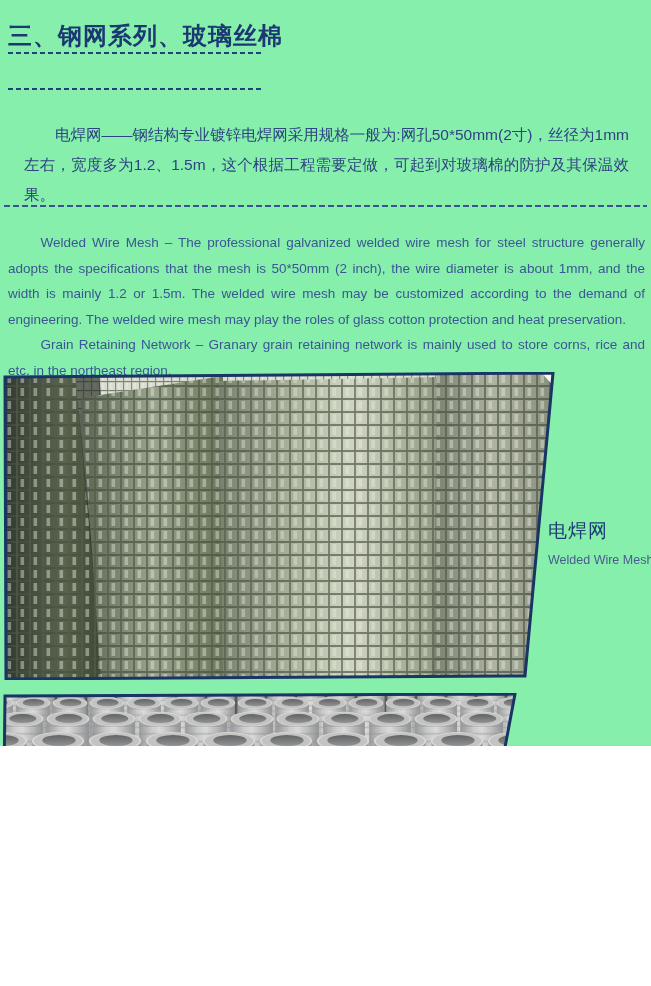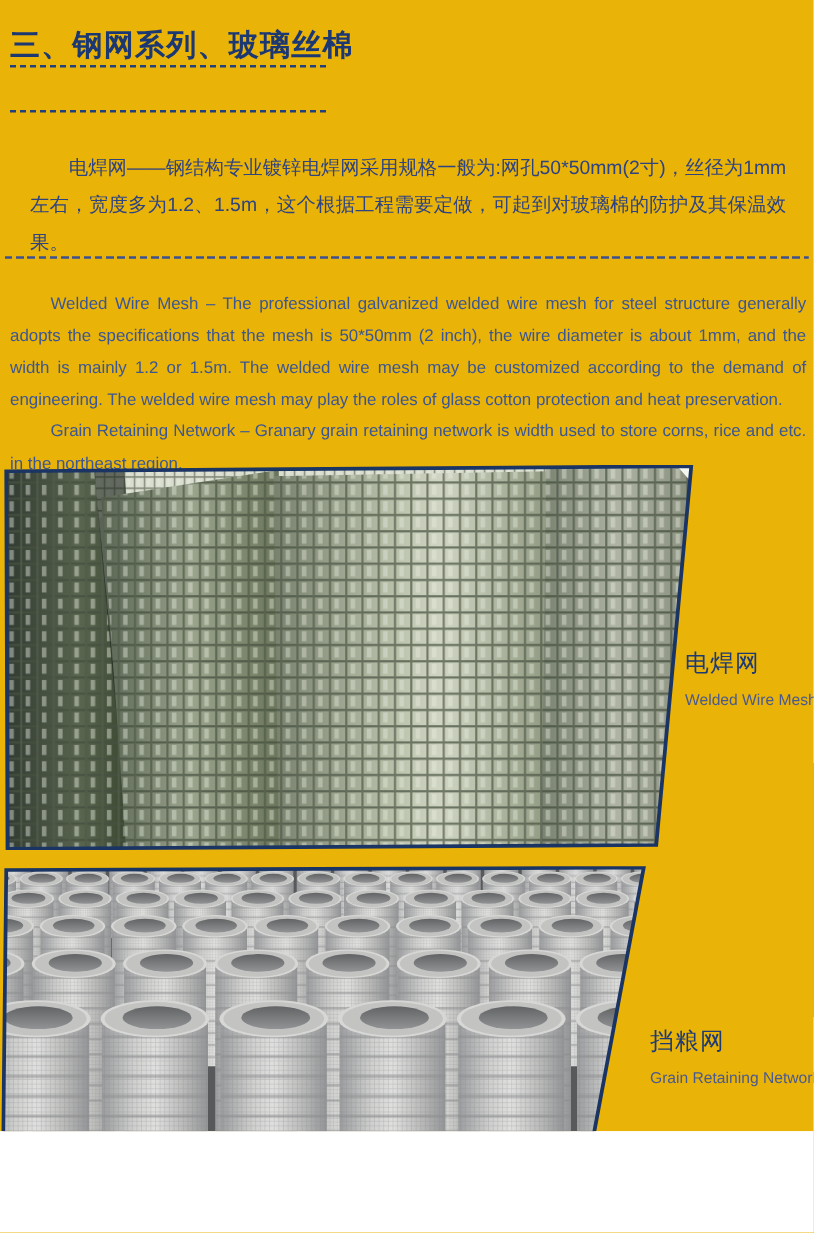--- a/index.html
+++ b/index.html
@@ -1,19 +1,19 @@
 <!DOCTYPE html>
 <html><head>
 <meta charset="utf-8">
 <style>
   html,body{margin:0;padding:0;background:#ffffff;}
   .page{
     position:relative;
-    width:651px;height:905px;
-    background:#eab308;
+    width:651px;height:746px;
+    background:#86efac;
     overflow:hidden;
     font-family:"Liberation Sans",sans-serif;
   }
   
   .title-cn{
     position:absolute;left:8px;top:20px;margin:0;
     font-size:24px;font-weight:bold;color:#1c3872;
     letter-spacing:1px;white-space:nowrap;
   }
   .dash{
@@ -69,21 +69,21 @@
   <div class="dash d2"></div>
 
   <section class="cn-intro">
     <p>电焊网——钢结构专业镀锌电焊网采用规格一般为:网孔50*50mm(2寸)，丝径为1mm左右，宽度多为1.2、1.5m，这个根据工程需要定做，可起到对玻璃棉的防护及其保温效果。</p>
   </section>
 
   <div class="divider"></div>
 
   <section class="en-intro">
     <p>Welded Wire Mesh  –  The professional galvanized welded wire mesh for steel structure generally adopts the specifications that the mesh is 50*50mm (2 inch), the wire diameter is about 1mm, and the width is mainly 1.2 or 1.5m. The welded wire mesh may be customized according to the demand of engineering. The welded wire mesh may play the roles of glass cotton protection and heat preservation.</p>
-    <p>Grain Retaining Network – Granary grain retaining network is width used to store corns, rice and etc. in the northeast region.</p>
+    <p>Grain Retaining Network – Granary grain retaining network is mainly used to store corns, rice and etc. in the northeast region.</p>
   </section>
 
   <figure class="photo1">
     <svg width="552" height="308" viewBox="0 0 552 308" xmlns="http://www.w3.org/2000/svg">
       <defs>
         <clipPath id="p1clip">
             <polygon points="2,5 550,1 522,304 3,307"></polygon>
           </clipPath>
         <pattern id="meshC" width="13" height="13" patternUnits="userSpaceOnUse">
           <path d="M0 1H13" stroke="#46503f" stroke-width="1.7"></path>

